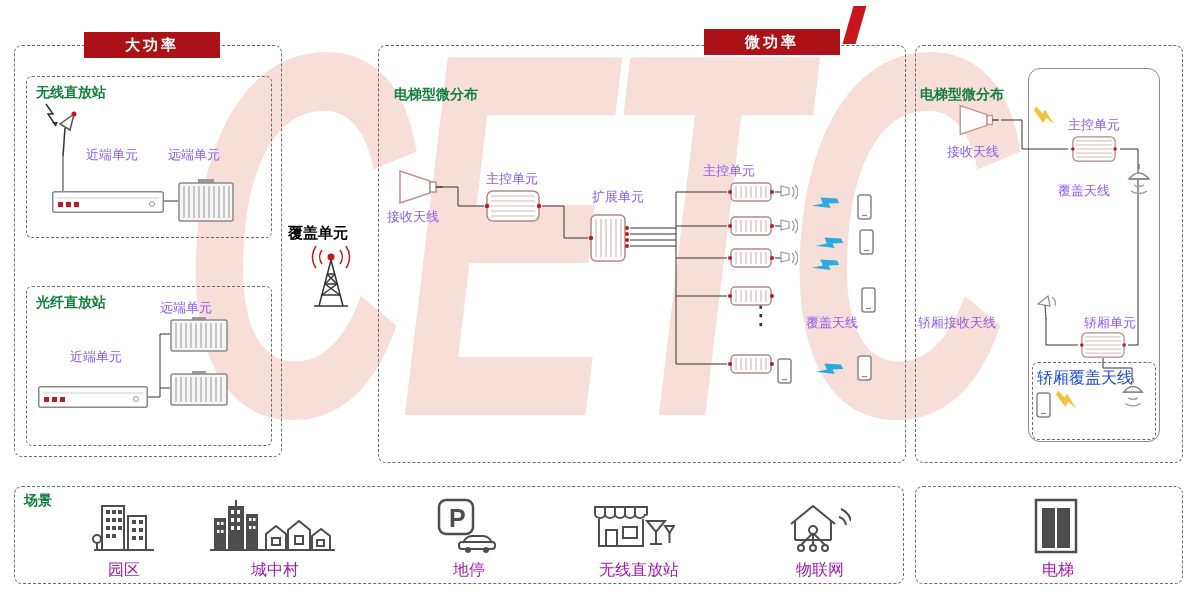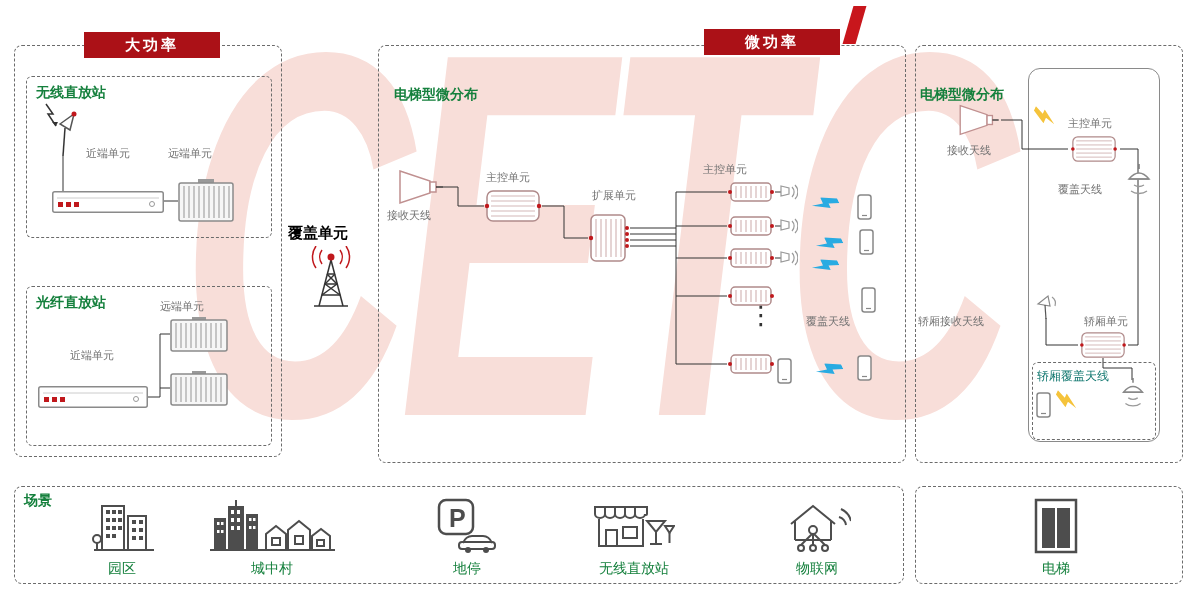--- a/index.html
+++ b/index.html
@@ -2,23 +2,23 @@
 <html><head>
 <meta charset="utf-8">
 <style>
   *{margin:0;padding:0;box-sizing:border-box}
   body{font-family:"Liberation Sans","DejaVu Sans",sans-serif;background:#fff}
   .canvas{position:relative;width:1195px;height:603px;background:#fff;overflow:hidden}
   .abs{position:absolute}
   .dashed{border:1px dashed #6b6b6b;border-radius:8px;background:transparent}
   .badge{position:absolute;background:#ab1117;color:#fff;font-weight:bold;font-size:15px;display:flex;align-items:center;justify-content:center;letter-spacing:3px}
   .title{position:absolute;font-weight:bold;font-size:14px;color:#15803d;white-space:nowrap}
-  .lbl{position:absolute;font-size:11px;color:#737373;white-space:nowrap}
-  .lbl-sm{position:absolute;font-size:12px;color:#0f766e;white-space:nowrap}
-  .scene-lbl{position:absolute;font-size:14px;color:#15803d;white-space:nowrap}
+  .lbl{position:absolute;font-size:13px;color:#8b5cf6;white-space:nowrap}
+  .lbl-sm{position:absolute;font-size:16px;color:#1d4ed8;white-space:nowrap}
+  .scene-lbl{position:absolute;font-size:16px;color:#a21caf;white-space:nowrap}
   .wm{position:absolute;z-index:0;line-height:1;white-space:nowrap;font-weight:bold;pointer-events:none}
   .wm-logo{font-style:italic;color:#f8ded9;font-size:520px;transform:scaleX(0.62);transform-origin:left top;left:180px;top:-25px;letter-spacing:-22px}
   .wm-cn{color:#f5d8d3;font-size:238px;left:183px;top:348px;letter-spacing:2px}
   .slash{position:absolute;background:#c8161c;transform:skewX(-16deg)}
   .dots{position:absolute;font-size:26px;color:#333}
   svg{display:block}
 </style>
 </head>
 <body>
 

